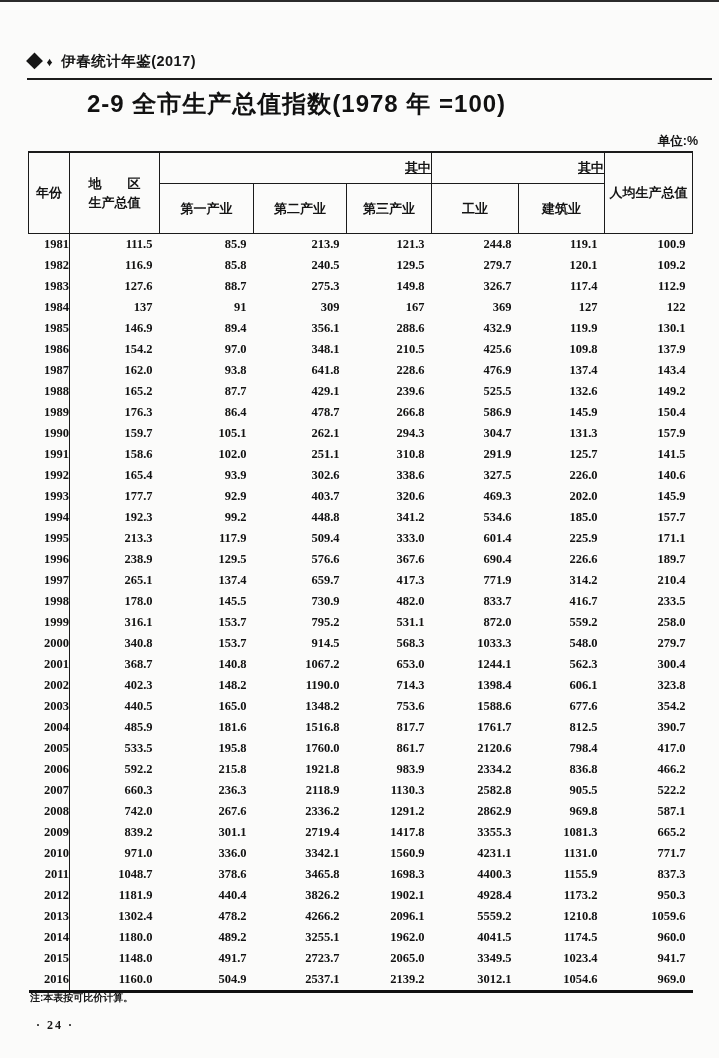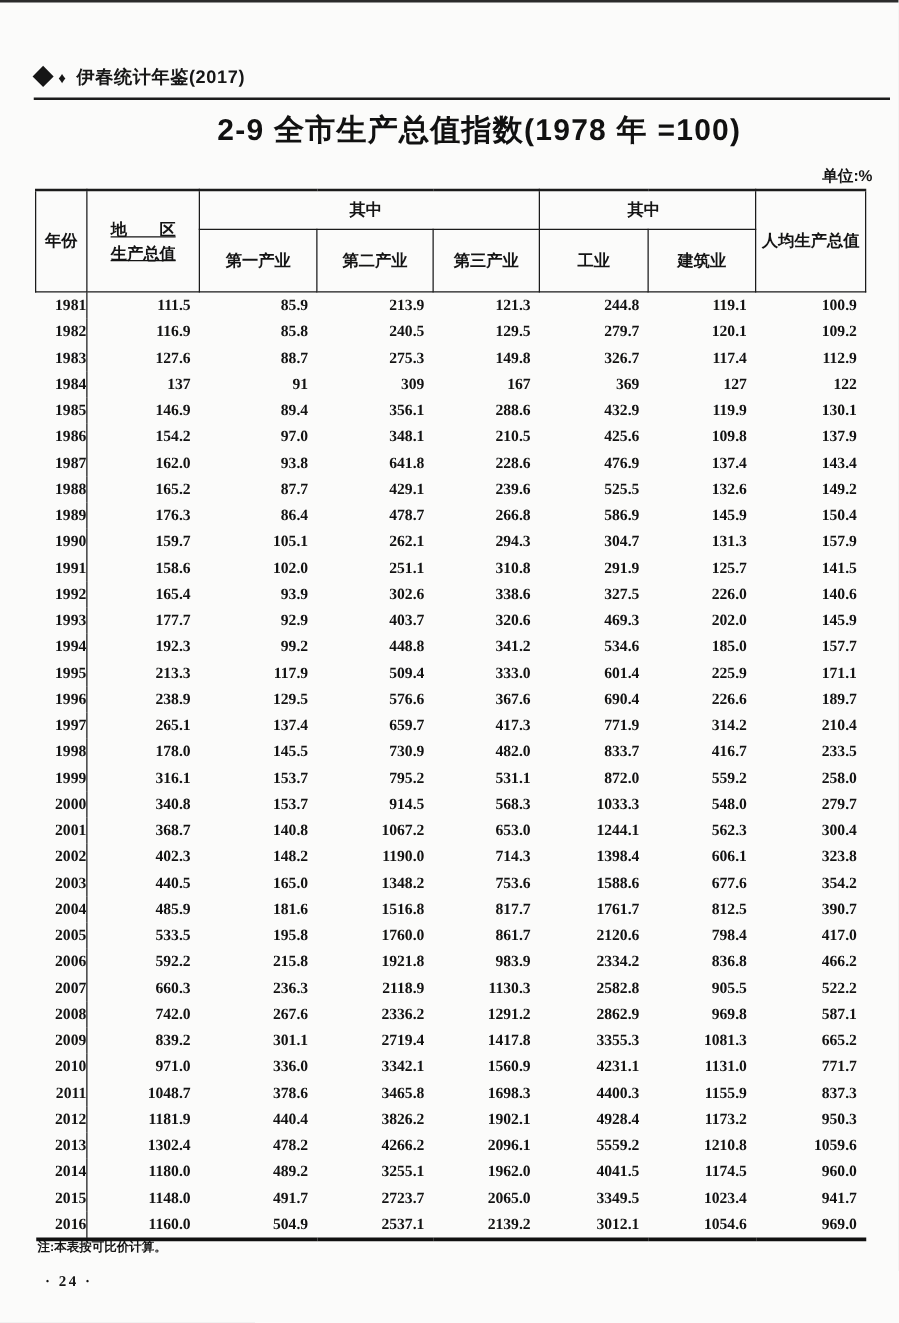--- a/index.html
+++ b/index.html
@@ -20,21 +20,21 @@
     font-size:14.5px;font-weight:bold;letter-spacing:0.5px;
     display:flex;align-items:center;gap:3px;
   }
   .diamond-big{font-size:17px;line-height:1;}
   .diamond-small{font-size:12px;line-height:1;margin-right:5px;}
   .brand-rule{
     position:absolute;left:27px;top:78px;width:685px;height:2px;background:#1c1c1c;
   }
   .title{
     position:absolute;left:0;top:88px;width:593px;
-    text-align:right;
+    text-align:center;
     font-size:24px;font-weight:bold;letter-spacing:1px;
     color:#111;
   }
   .unit{
     position:absolute;right:21px;top:133px;
     font-size:12.5px;font-weight:bold;
   }
   table.stat{
     position:absolute;left:28px;top:151px;
     width:664px;
@@ -45,27 +45,28 @@
   thead{border-bottom:1.5px solid #1b1b1b;}
   thead th{
     border:1px solid #1b1b1b;
     font-size:13px;font-weight:bold;
     color:#141414;
     padding:0;
     vertical-align:middle;
     text-align:center;
   }
   thead th.among{
-    text-align:center;
-    padding:3px 12px 3px 6px;
+    text-align:right;
+    padding:3px 0 3px 6px;
     height:20px;
+    text-decoration:underline;
   }
   thead tr.r1 th{height:24px;}
   thead tr.r2 th{height:49px;}
-  th.gdp-head{white-space:pre-wrap;line-height:1.5;text-decoration:underline;}
+  th.gdp-head{white-space:pre-wrap;line-height:1.5;}
   tbody td{
     font-family:"Liberation Serif", serif;
     font-size:12.5px;font-weight:bold;
     color:#121212;
     height:21px;
     padding:0 7px 0 0;
     text-align:right;
     white-space:nowrap;
   }
   tbody td.c-year{

